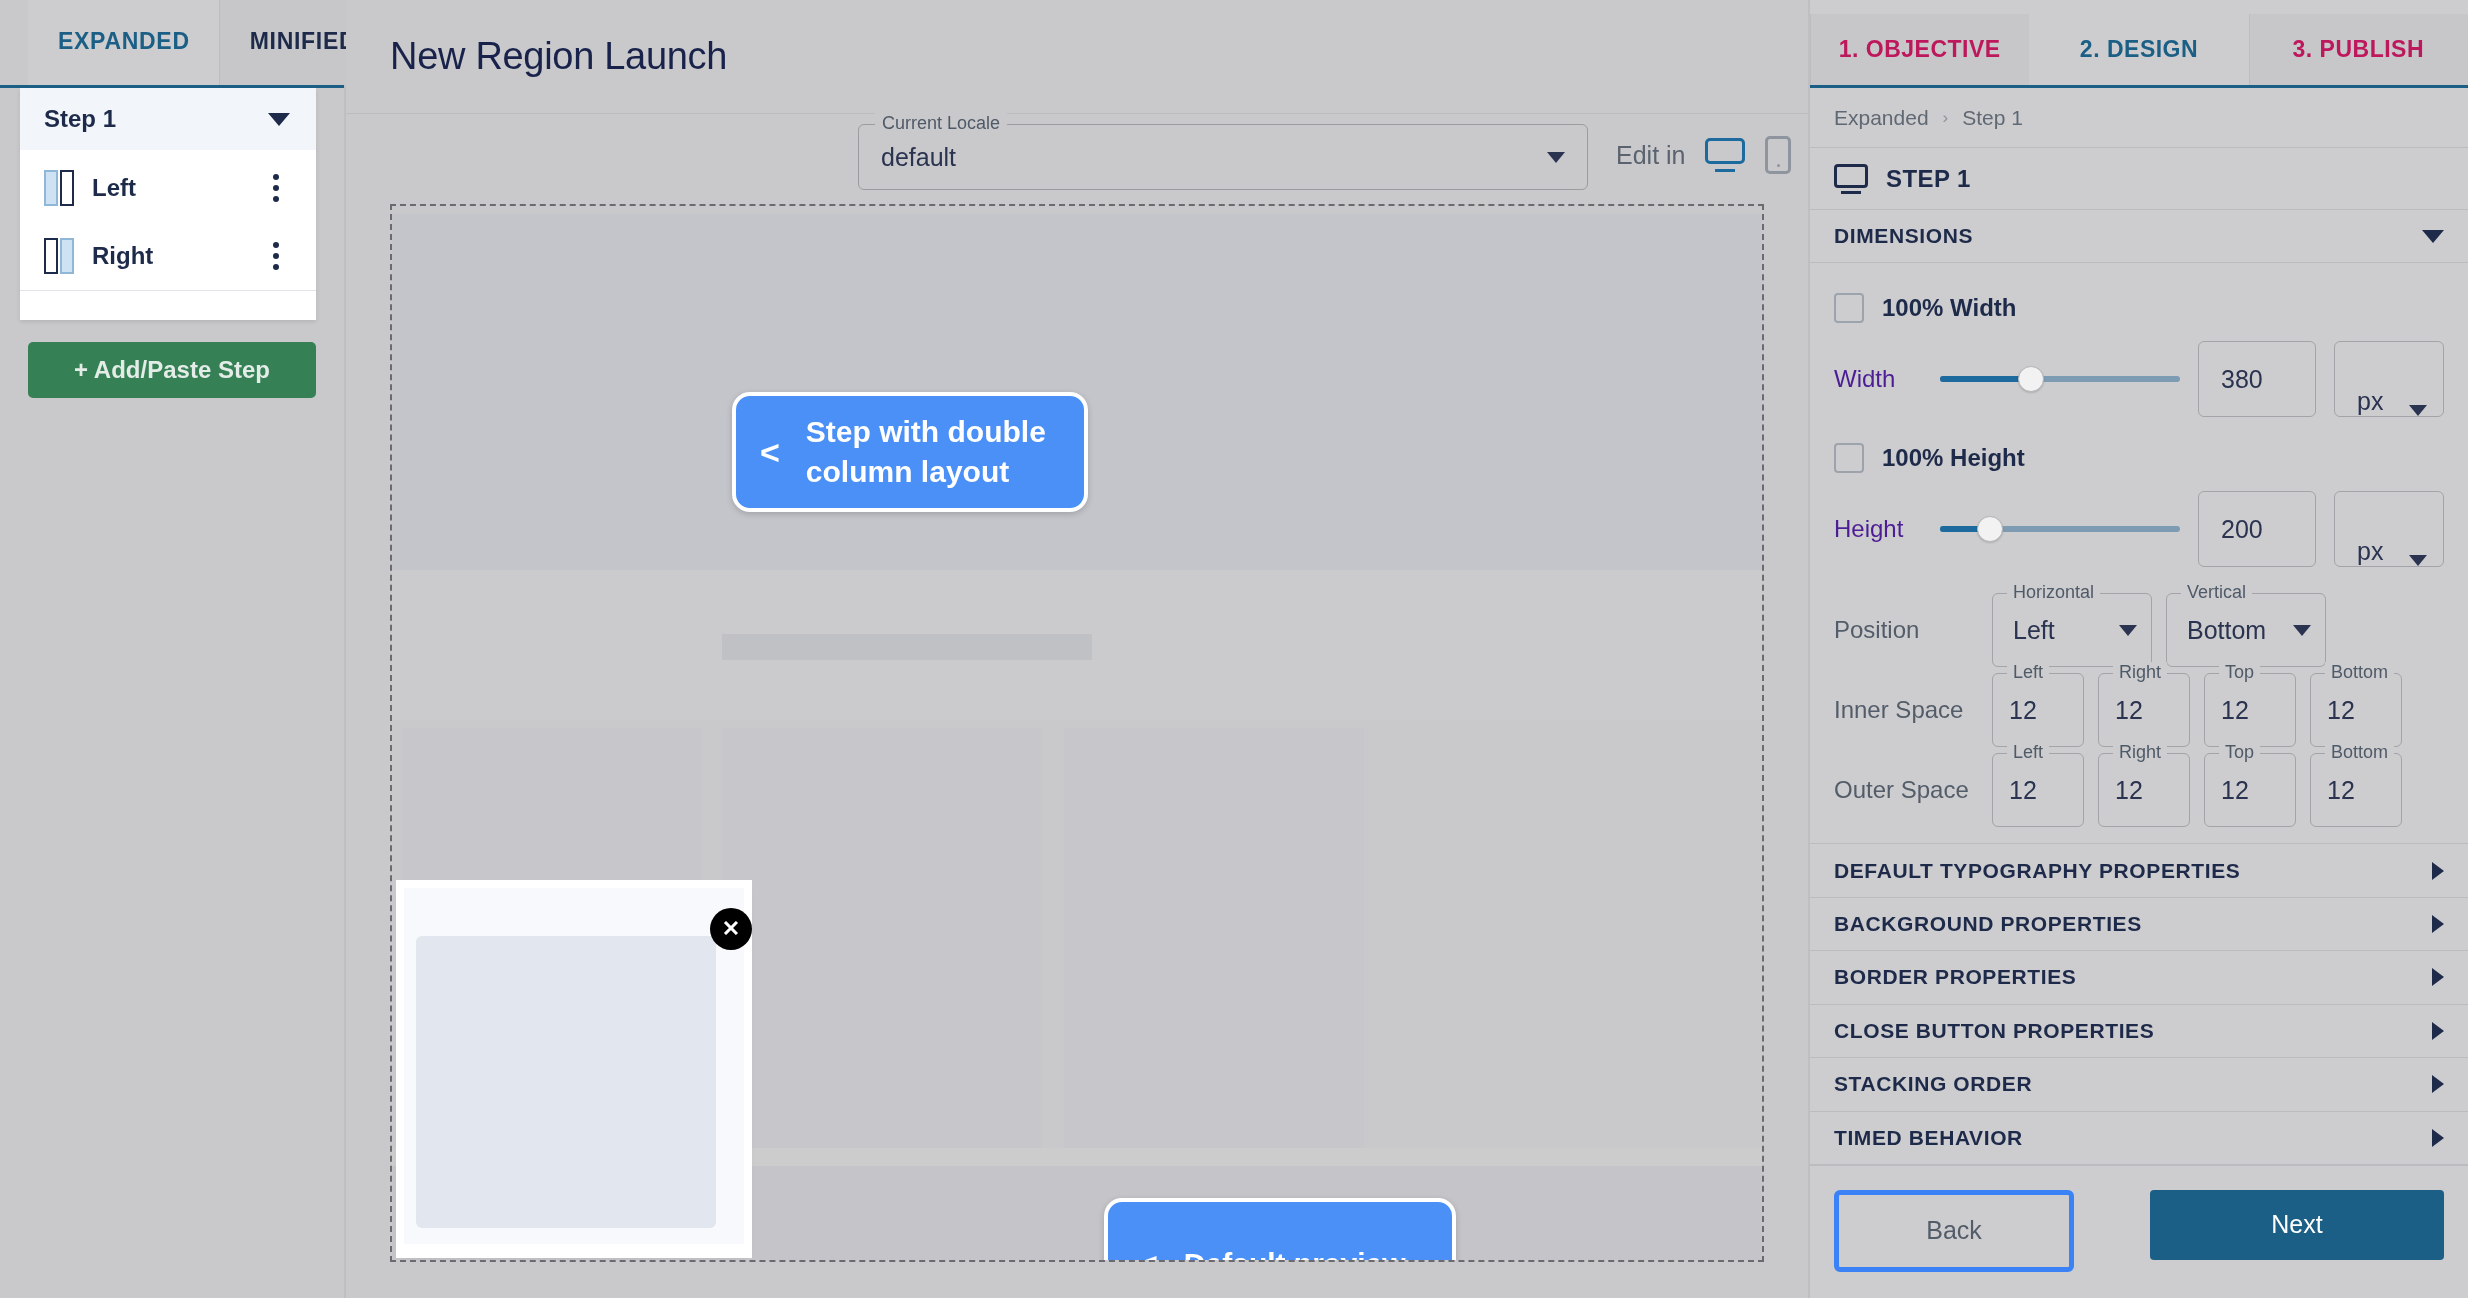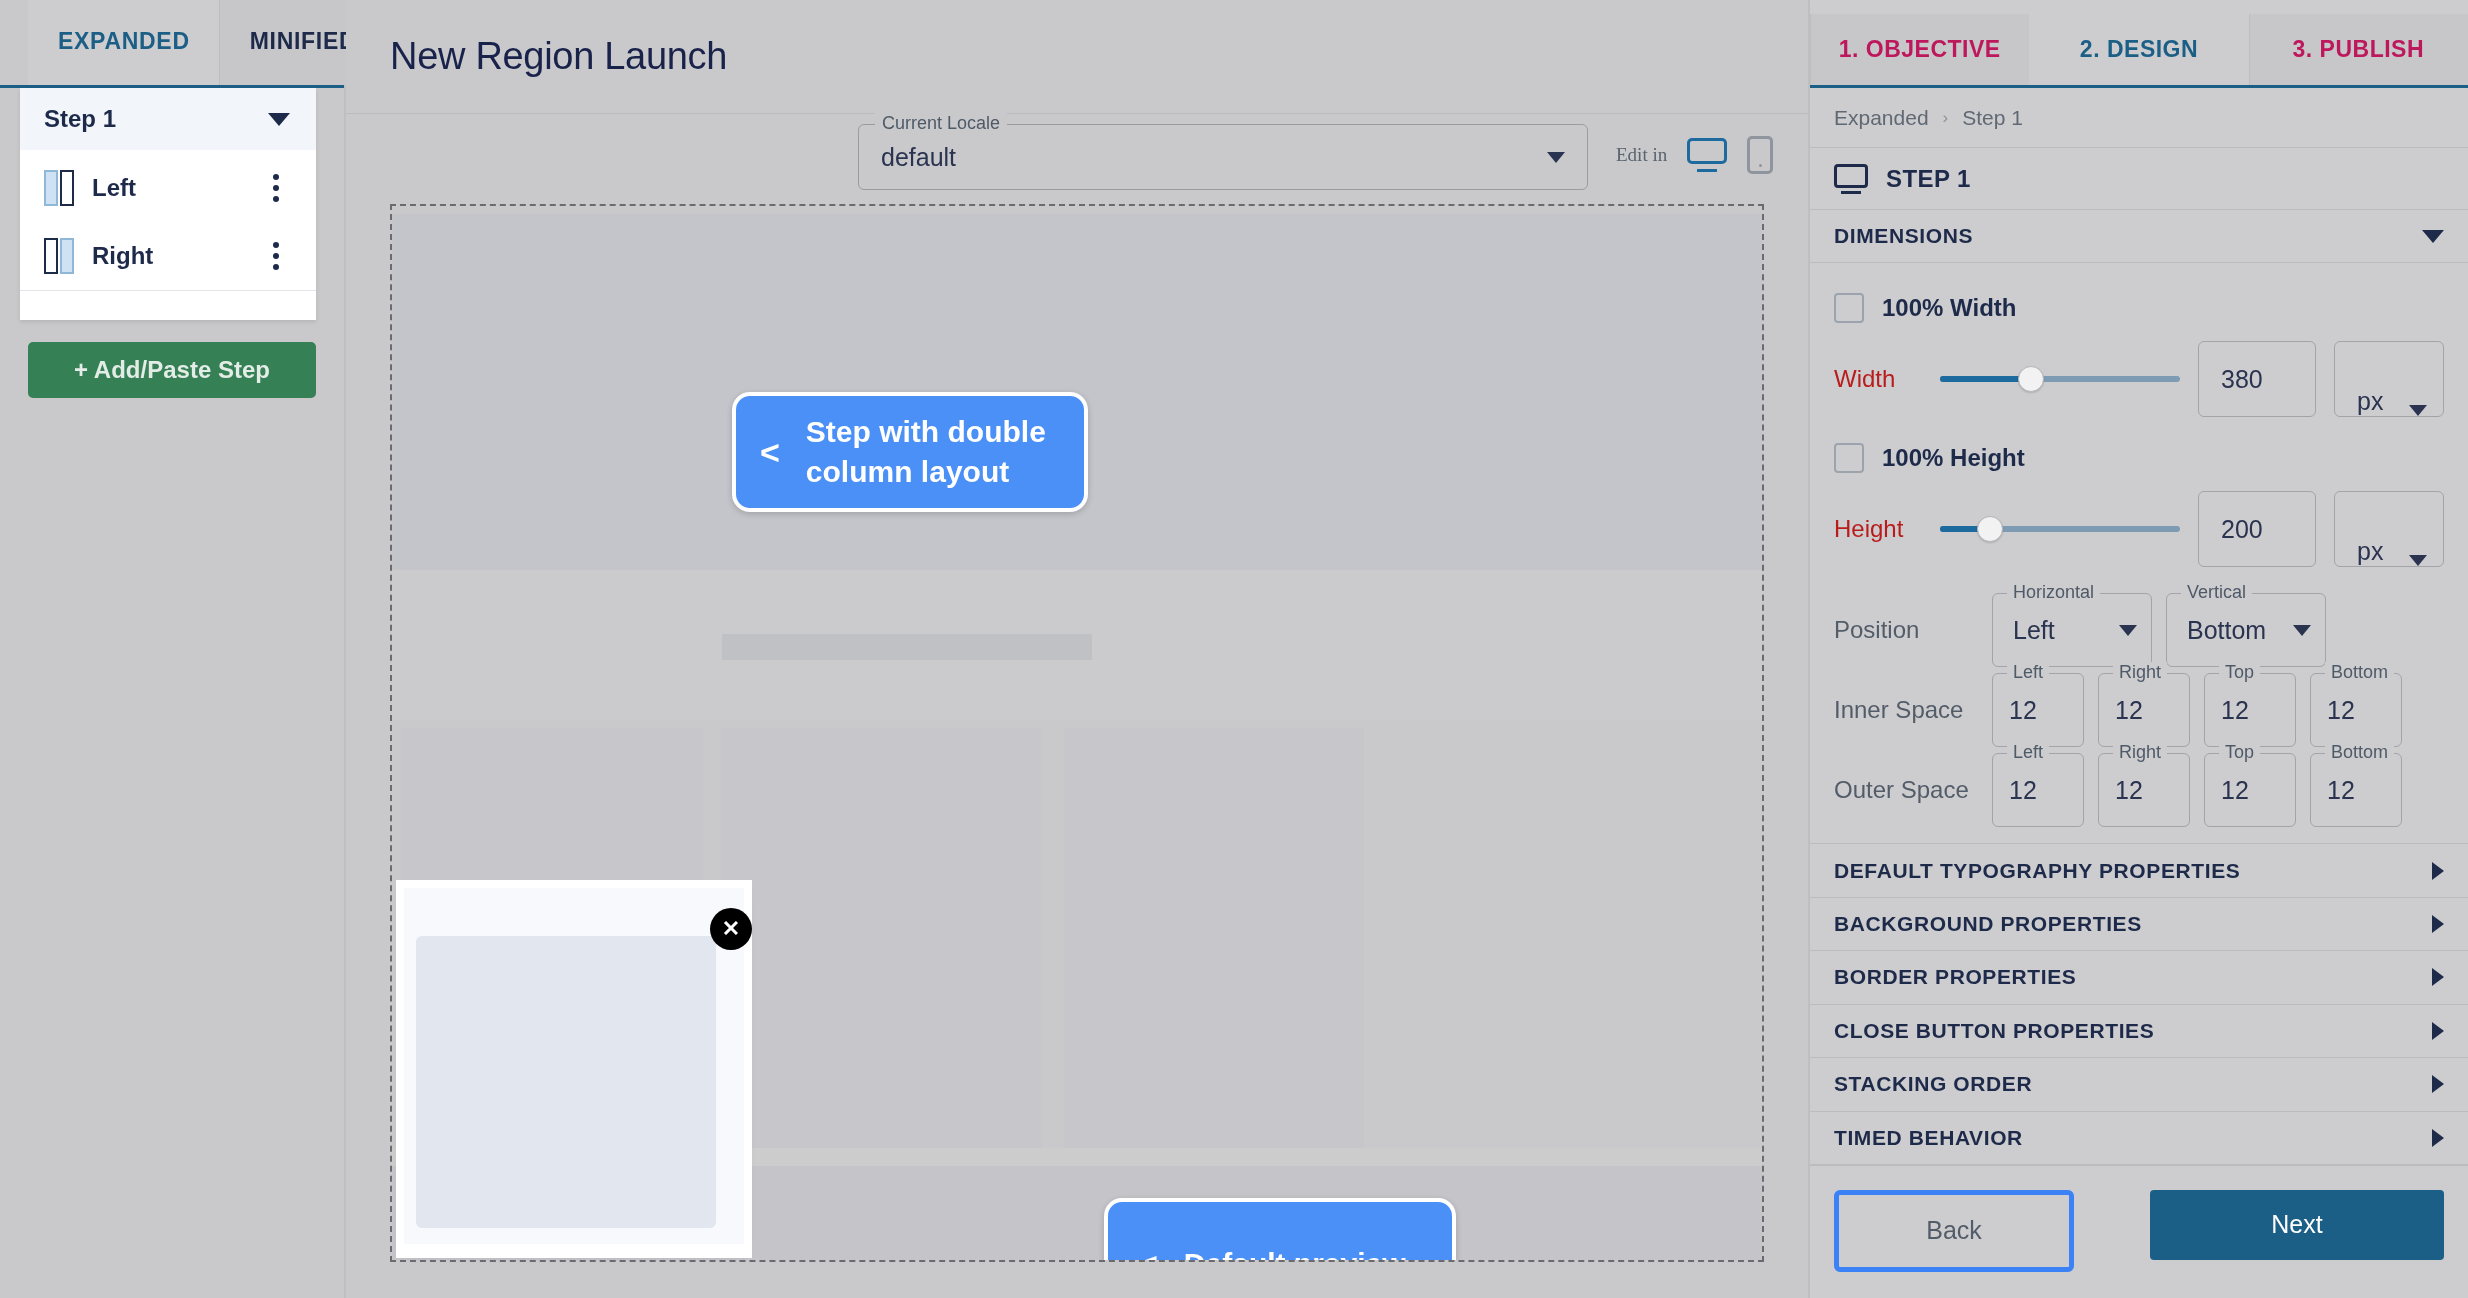--- a/index.html
+++ b/index.html
@@ -203,21 +203,21 @@
     border-top: 11px solid #2a3350;
   }
   .edit-in {
     position: absolute;
     left: 1270px;
     top: 22px;
     display: flex;
     align-items: center;
     gap: 20px;
   }
-  .edit-in-label { font-size: 19px; color: #5a636f; font-family: Liberation Serif, serif; }
+  .edit-in-label { font-size: 25px; color: #5a636f; }
   .icon-monitor {
     width: 40px; height: 34px;
     position: relative;
     cursor: pointer;
   }
   .icon-monitor .scr {
     position: absolute; inset: 0 0 8px 0;
     border: 3px solid #1c6a9e;
     border-radius: 5px;
   }
@@ -412,21 +412,21 @@
   .checkbox {
     width: 30px; height: 30px;
     border: 2px solid #9da3ad;
     border-radius: 4px;
     background: transparent;
     cursor: pointer;
   }
   .chk-label { font-size: 24px; font-weight: 700; color: #1e2a4a; }
 
   .slider-row { display: flex; align-items: center; gap: 18px; margin: 18px 0 26px 0; }
-  .slider-label { width: 88px; font-size: 24px; color: #b91c1c; }
+  .slider-label { width: 88px; font-size: 24px; color: #4c1d95; }
   .slider {
     position: relative;
     flex: 1;
     height: 30px;
     display: flex;
     align-items: center;
     cursor: pointer;
   }
   .slider .track { position: absolute; left: 0; right: 0; height: 6px; border-radius: 3px; background: #7d9cb4; }
   .slider .fill { position: absolute; left: 0; height: 6px; border-radius: 3px; background: #1c6a9e; }

